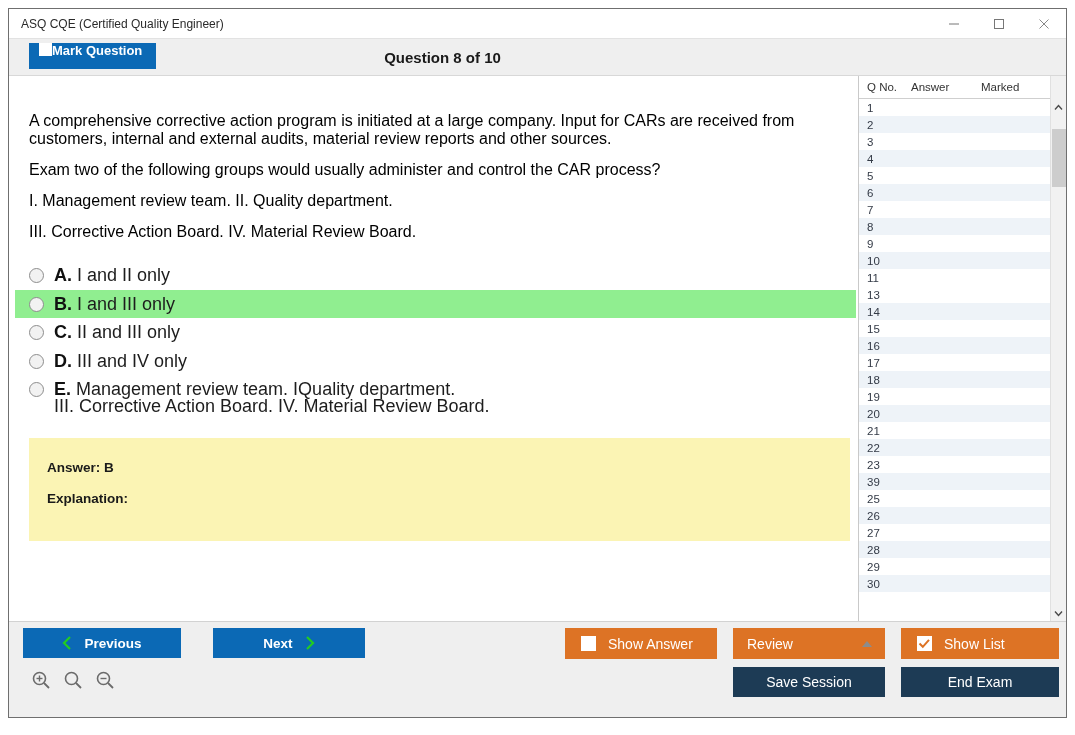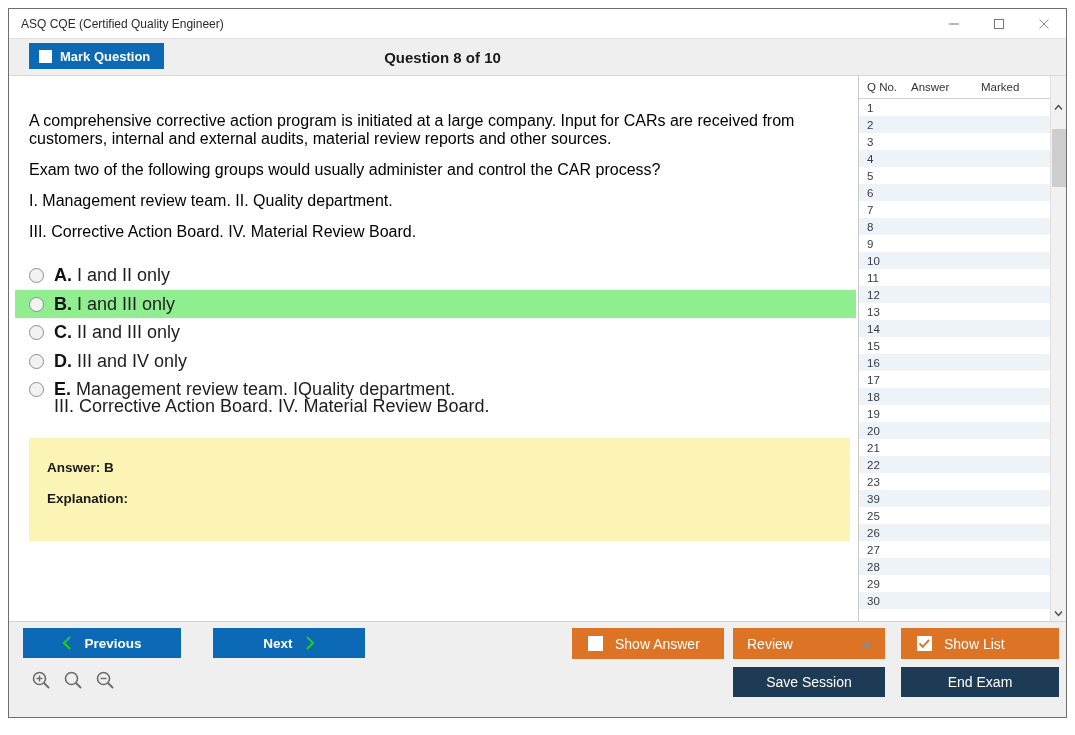--- a/index.html
+++ b/index.html
@@ -71,22 +71,21 @@
   }
   .mark-btn {
     position: absolute;
     left: 20px;
     top: 4px;
     height: 26px;
     background: #0b69b5;
     color: #ffffff;
     border: none;
     display: flex;
-    align-items: center;
-    gap: 8px;
+    align-items: flex-start;
     padding: 0 14px 0 10px;
     font-size: 13px;
     font-weight: bold;
     font-family: "Liberation Sans", sans-serif;
     cursor: pointer;
   }
   .mark-box {
     width: 13px;
     height: 13px;
     background: #ffffff;
@@ -259,21 +258,21 @@
     display: flex;
     align-items: center;
     box-sizing: border-box;
   }
   .btn-blue { background: #0b69b5; }
   .btn-orange { background: #dd7325; font-weight: normal; font-size: 14px; }
   .btn-navy { background: #1d3b55; font-weight: normal; font-size: 14px; justify-content: center; }
 
   .btn-prev  { left: 14px;  top: 6px;  width: 158px; height: 30px; justify-content: center; gap: 12px; }
   .btn-next  { left: 204px; top: 6px;  width: 152px; height: 30px; justify-content: center; gap: 12px; }
-  .btn-showanswer { left: 556px; top: 6px; width: 152px; height: 31px; padding-left: 16px; gap: 12px; margin-left: 7px; }
+  .btn-showanswer { left: 556px; top: 6px; width: 152px; height: 31px; padding-left: 16px; gap: 12px; }
   .btn-review     { left: 724px; top: 6px; width: 152px; height: 31px; padding: 0 12px 0 14px; justify-content: space-between; }
   .btn-showlist   { left: 892px; top: 6px; width: 158px; height: 31px; padding-left: 16px; gap: 12px; }
   .btn-save       { left: 724px; top: 45px; width: 152px; height: 30px; }
   .btn-end        { left: 892px; top: 45px; width: 158px; height: 30px; }
 
   .chk {
     width: 15px;
     height: 15px;
     min-width: 15px;
     background: #ffffff;
@@ -421,25 +420,20 @@
               <div class="col-ans"></div>
               <div class="col-mark"></div>
             </div>
             <div class="list-row alt">
               <div class="col-qno">10</div>
               <div class="col-ans"></div>
               <div class="col-mark"></div>
             </div>
             <div class="list-row">
               <div class="col-qno">11</div>
-              <div class="col-ans"></div>
-              <div class="col-mark"></div>
-            </div>
-            <div class="list-row alt">
-              <div class="col-qno">12</div>
               <div class="col-ans"></div>
               <div class="col-mark"></div>
             </div>
             <div class="list-row">
               <div class="col-qno">13</div>
               <div class="col-ans"></div>
               <div class="col-mark"></div>
             </div>
             <div class="list-row alt">
               <div class="col-qno">14</div>

